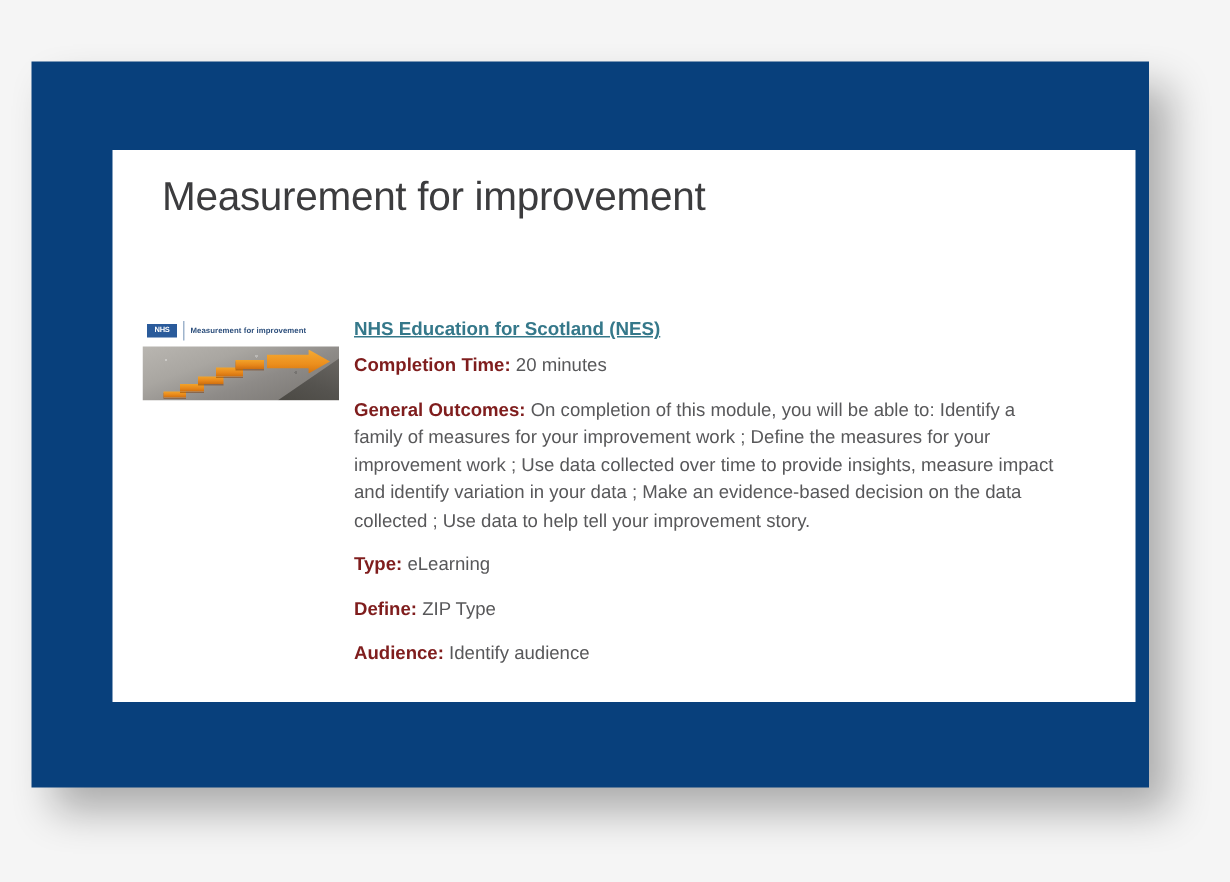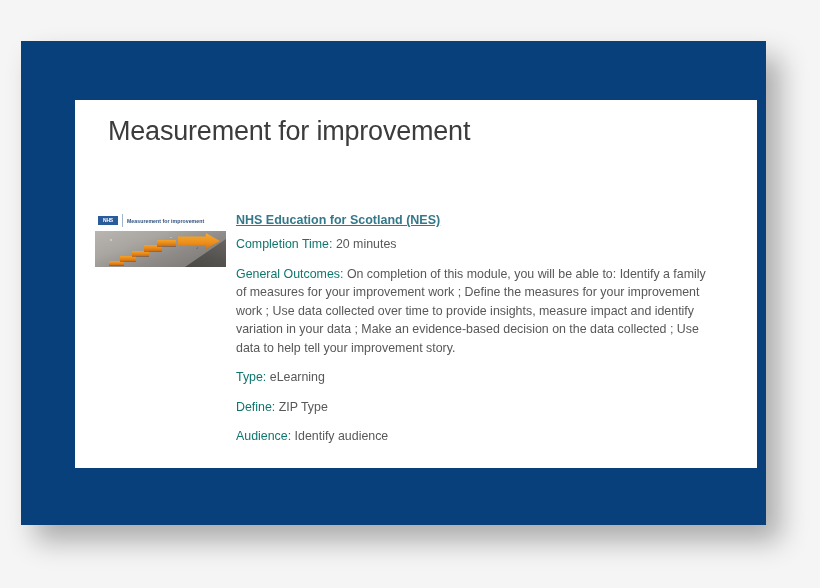--- a/index.html
+++ b/index.html
@@ -177,22 +177,22 @@
     margin: 0 0 8px 0;
   }
   .para {
     font-size: 12.4px;
     line-height: 18.5px;
     color: #58585a;
     margin: 0 0 11px 0;
   }
   .para b,
   .para .lbl {
-    color: #0f766e;
-    font-weight: normal;
+    color: #7f1d1d;
+    font-weight: bold;
   }
 </style>
 </head>
 <body>
 
 <div id="page">
 
   <div id="blue-frame">
 
     <div id="white-card">

